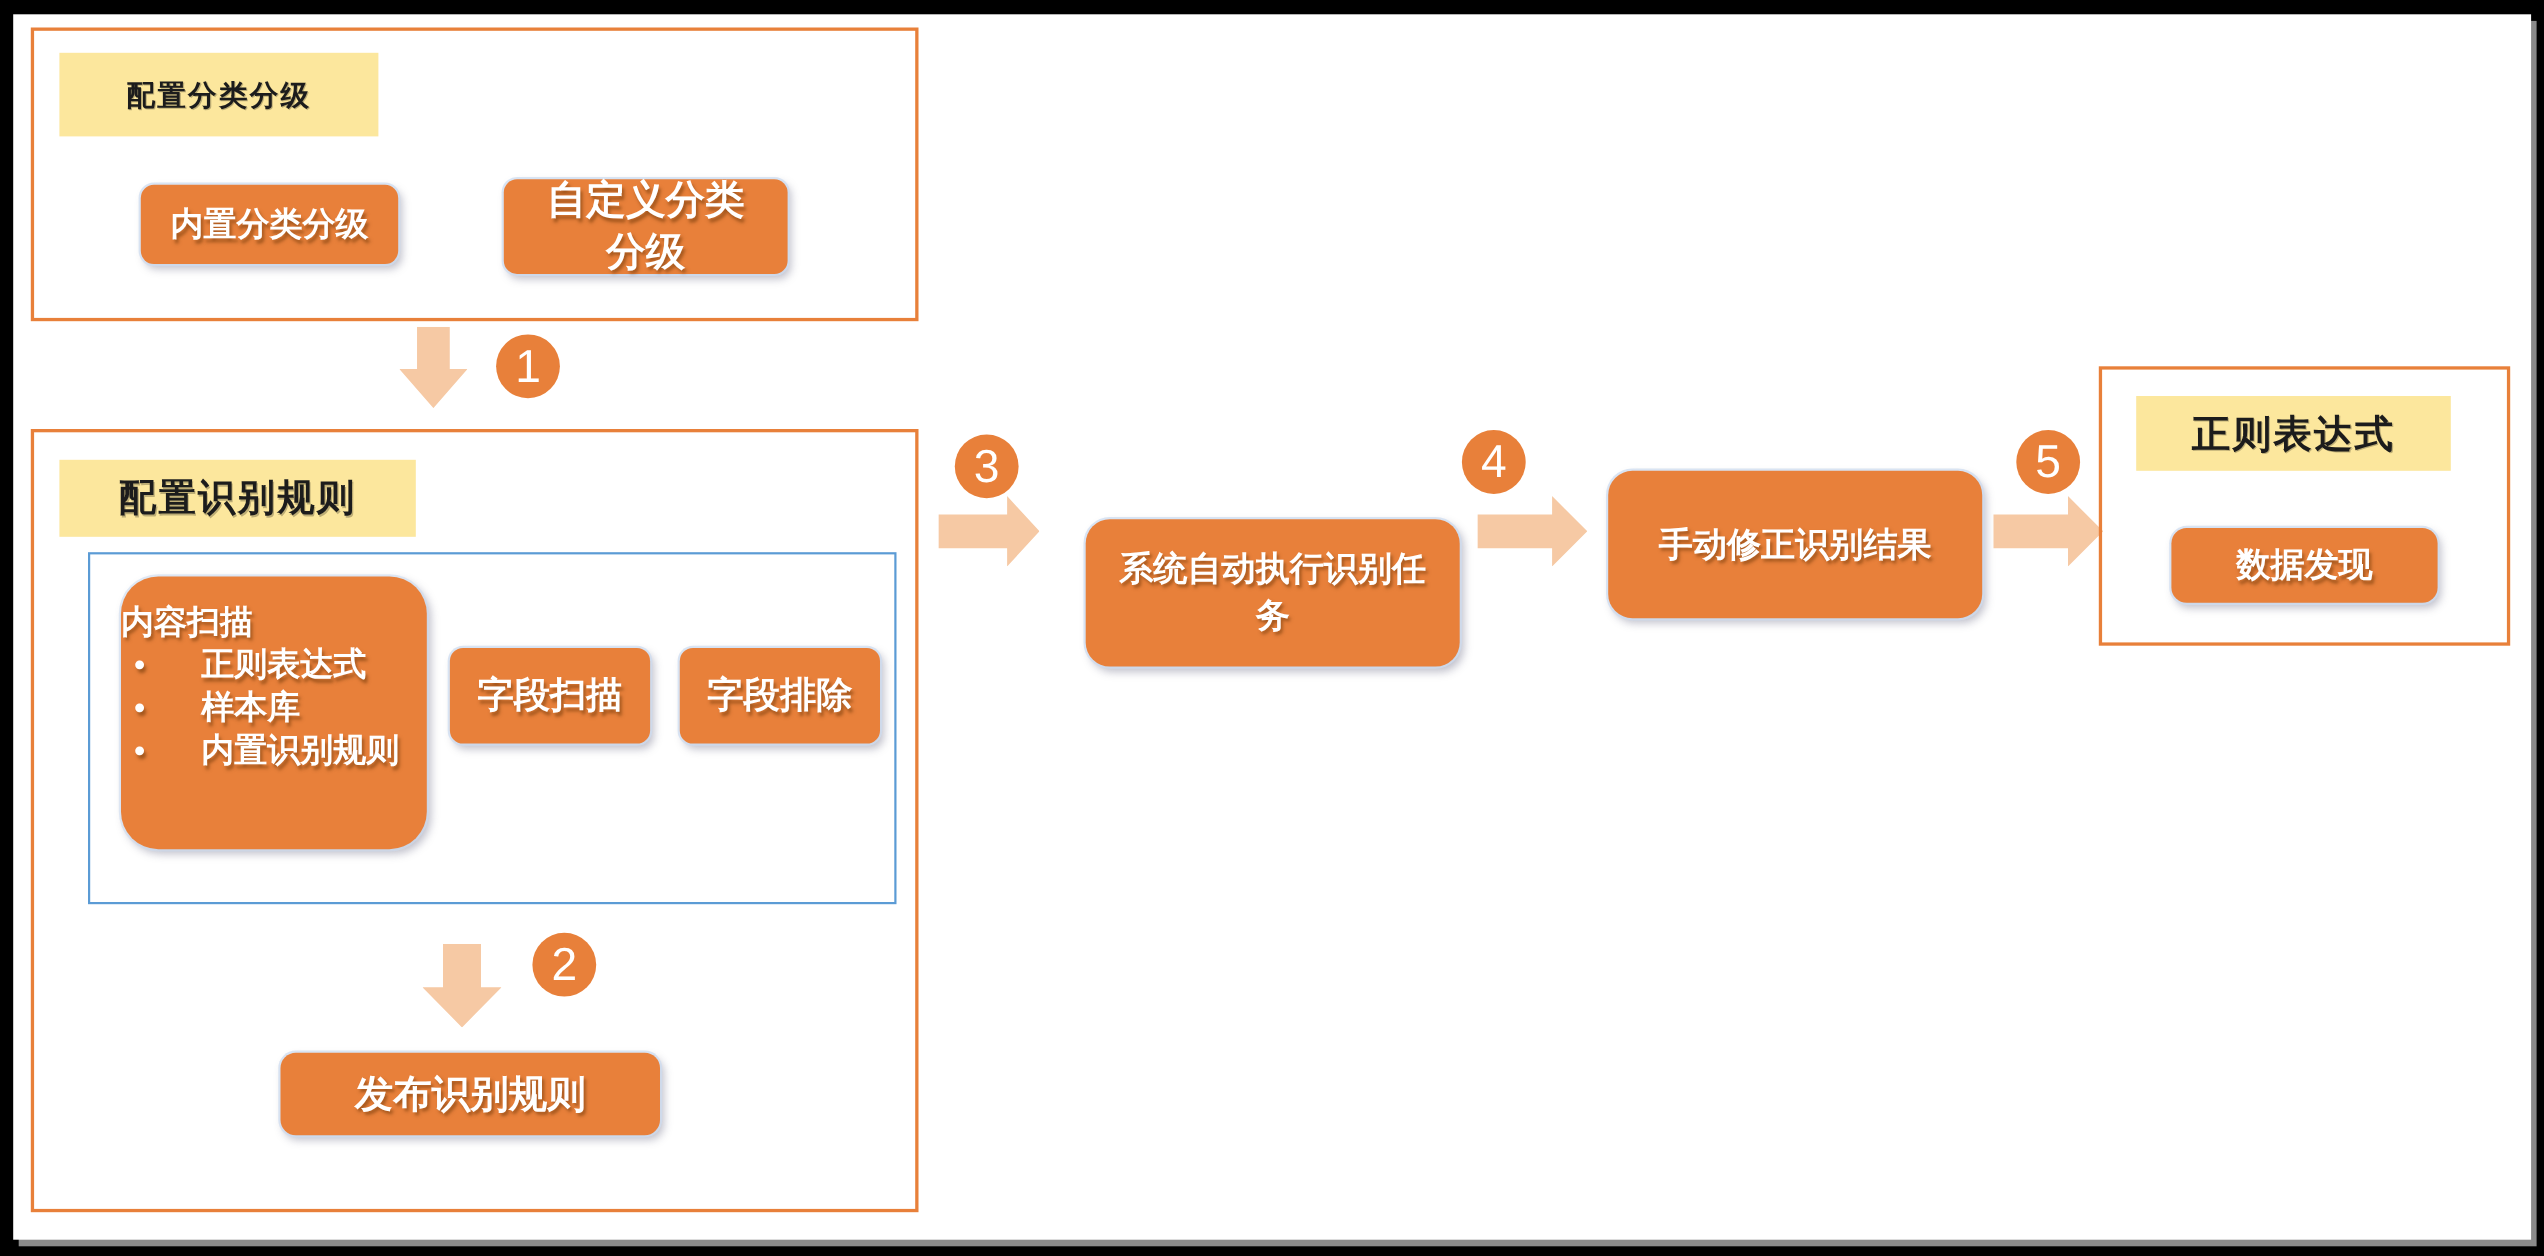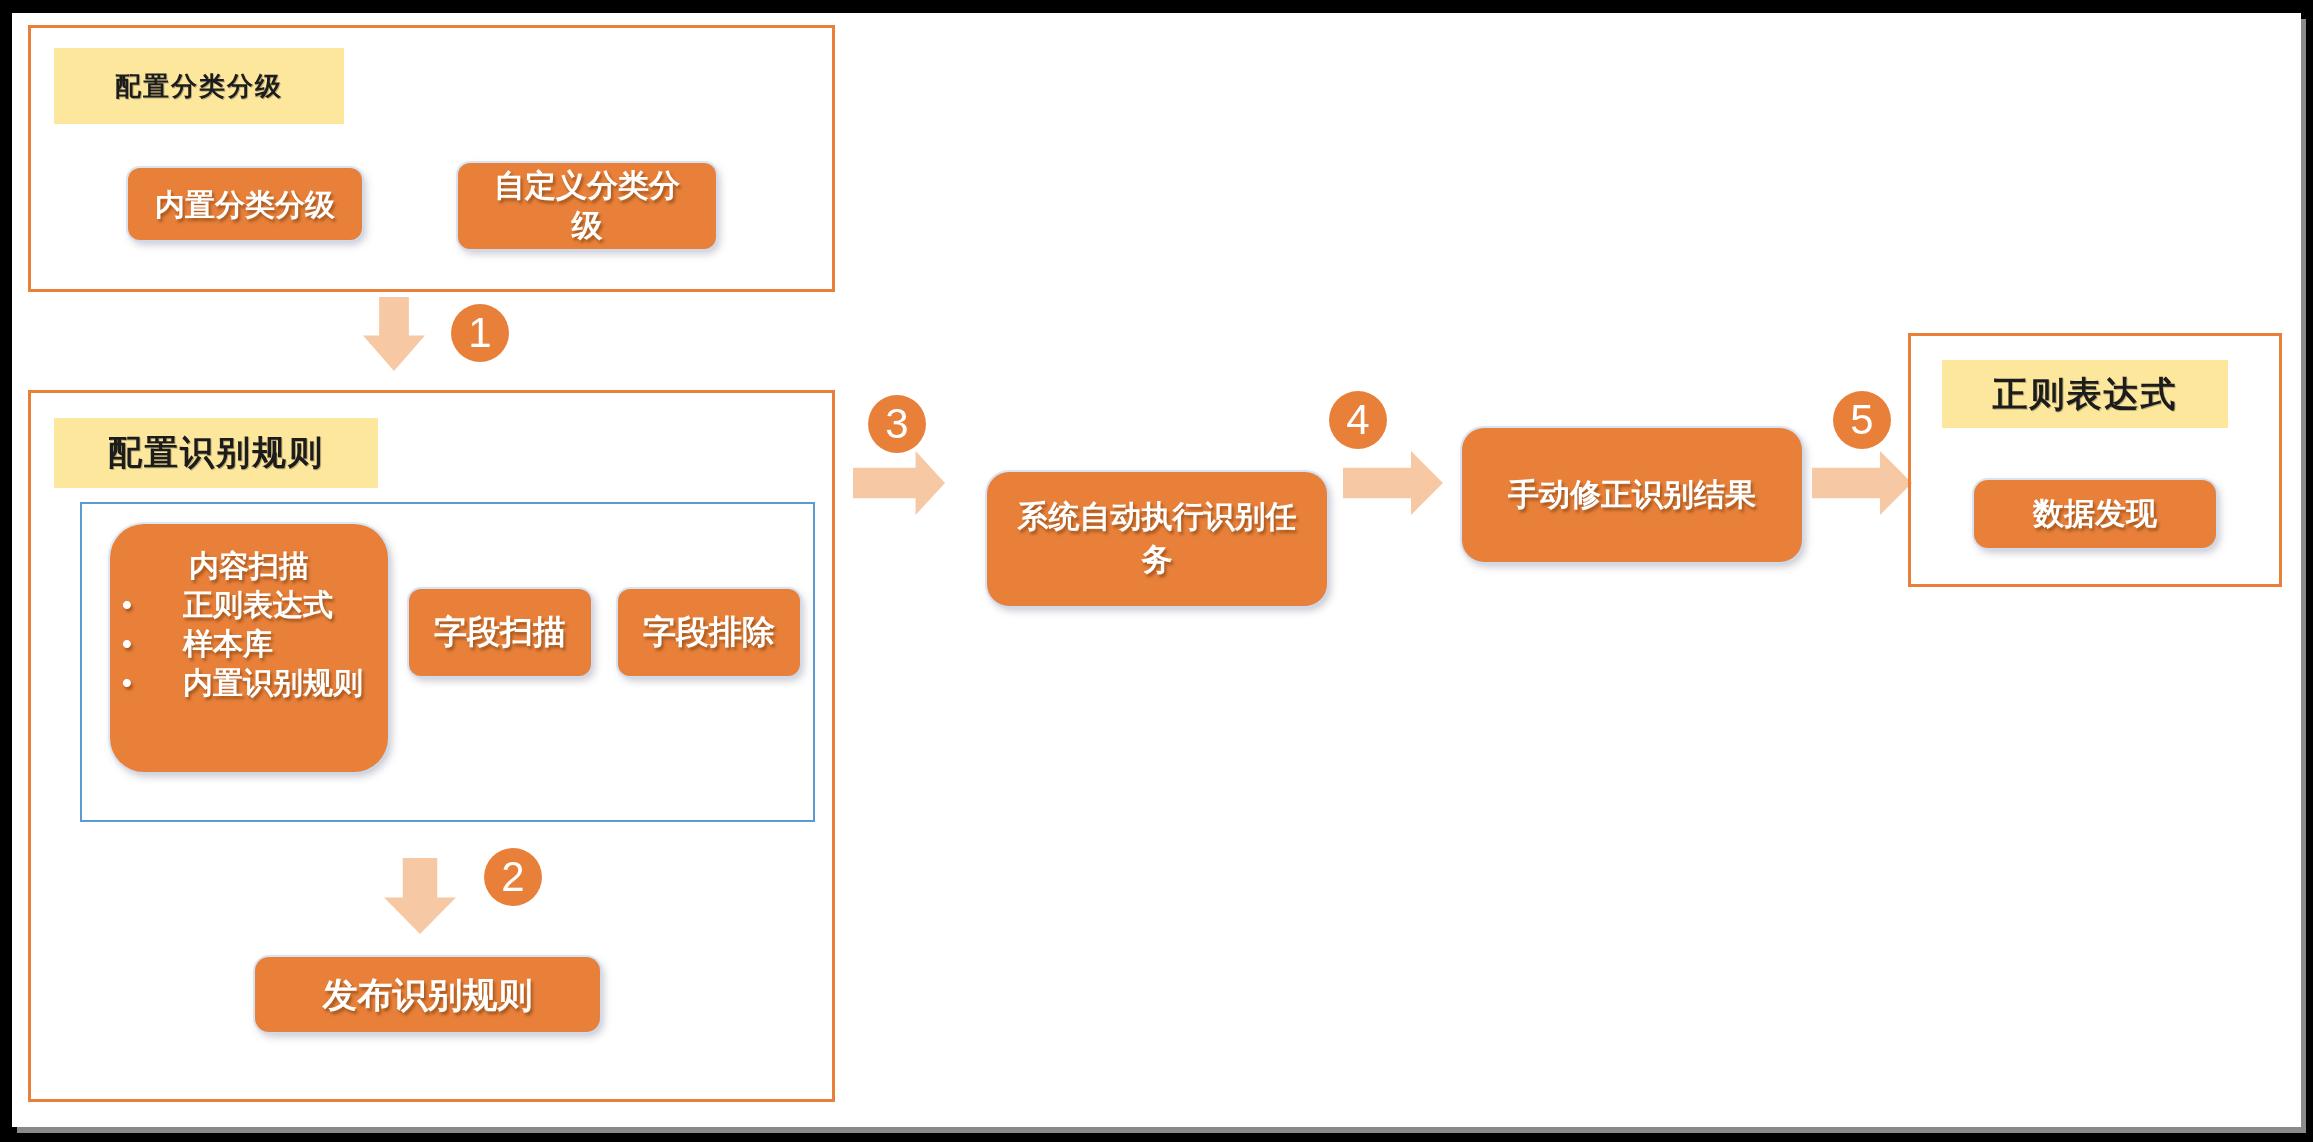--- a/index.html
+++ b/index.html
@@ -51,34 +51,34 @@
   }
   .arrow{position:absolute;background:var(--arrow);}
   .arrow-down{clip-path:polygon(26% 0,74% 0,74% 52%,100% 52%,50% 100%,0 52%,26% 52%);}
   .arrow-right{clip-path:polygon(0 26%,68% 26%,68% 0,100% 50%,68% 100%,68% 74%,0 74%);}
   .scan-box{
     position:absolute;background:var(--orange);border-radius:34px;color:#fff;
     font-weight:700;font-size:30px;line-height:39px;padding-top:22px;
     box-shadow:0 0 0 2px rgba(205,220,240,.6),3px 4px 8px rgba(115,115,140,.45);
     text-shadow:2px 3px 3px rgba(95,45,0,.5);
   }
-  .scan-box .scan-title{text-align:center;}
+  .scan-box .scan-title{}
   .scan-box ul{list-style:none;}
   .scan-box li{position:relative;padding-left:73px;}
   .scan-box li::before{content:"\2022";position:absolute;left:12px;top:0;font-size:28px;}
 </style>
 </head>
 <body>
 
 <div class="canvas"></div>
 
 <div class="outline-box" style="left:28px;top:25px;width:807px;height:267px;"></div>
 <div class="label" style="left:54px;top:48px;width:290px;height:76px;font-size:26px;font-family:Liberation Serif, serif;">配置分类分级</div>
 <div class="btn" style="left:128px;top:168px;width:234px;height:72px;font-size:30px;">内置分类分级</div>
-<div class="btn" style="left:458px;top:163px;width:258px;height:86px;font-size:31px;padding:0 36px;">自定义分类分级</div>
+<div class="btn" style="left:458px;top:163px;width:258px;height:86px;font-size:36px;padding:0 36px;">自定义分类分级</div>
 
 <div class="arrow arrow-down" style="left:363px;top:297px;width:62px;height:74px;"></div>
 <div class="badge" style="left:451px;top:304px;">1</div>
 
 <div class="outline-box" style="left:28px;top:390px;width:807px;height:712px;"></div>
 <div class="label" style="left:54px;top:418px;width:324px;height:70px;font-size:34px;">配置识别规则</div>
 <div class="blue-box" style="left:80px;top:502px;width:735px;height:320px;"></div>
 
 <div class="scan-box" style="left:110px;top:524px;width:278px;height:248px;">
   <div class="scan-title">内容扫描</div>

